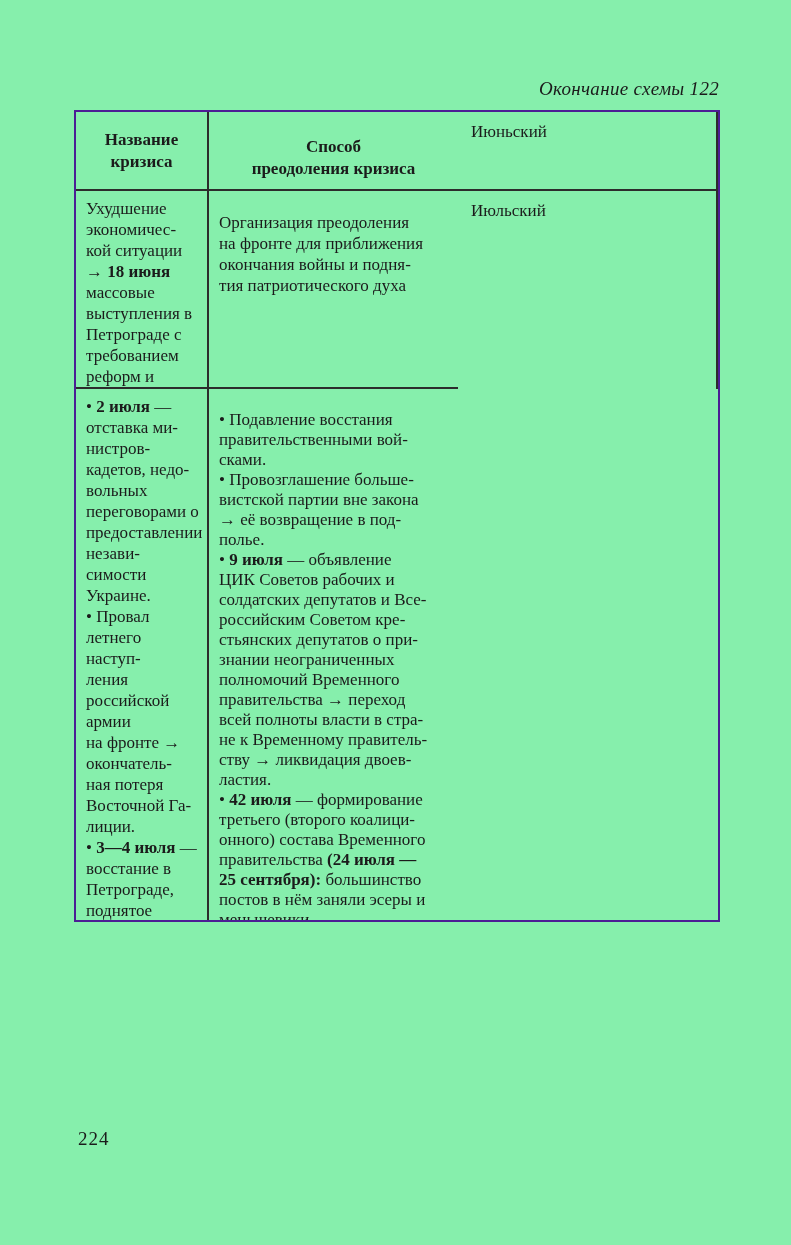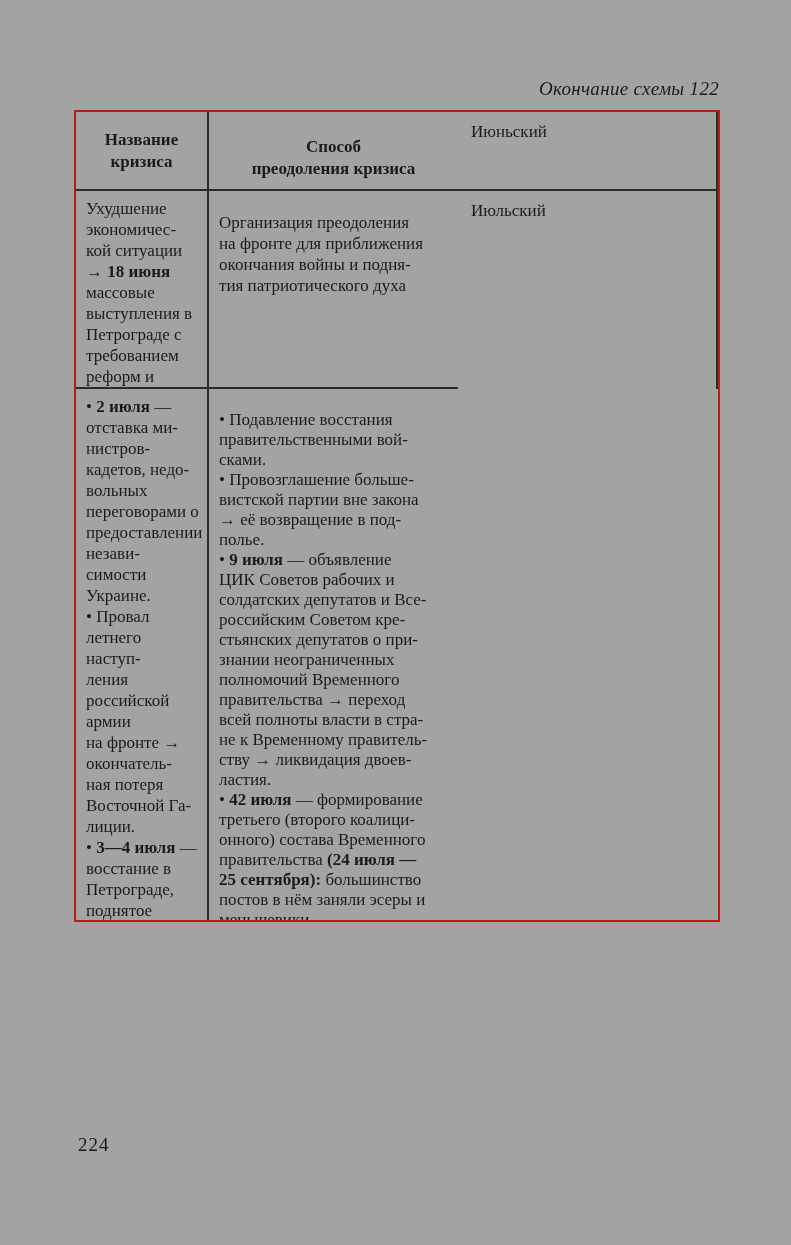--- a/index.html
+++ b/index.html
@@ -4,42 +4,42 @@
 <style>
   html, body {
     margin: 0;
     padding: 0;
     background: #e8e8e8;
   }
   .page {
     position: relative;
     width: 791px;
     height: 1245px;
-    background: #a3a3a3;
+    background: #86efac;
     font-family: "Liberation Serif", "DejaVu Serif", serif;
     color: #1b1b1b;
     overflow: hidden;
   }
   .running-title {
     position: absolute;
     top: 78px;
     right: 72px;
     font-style: italic;
     font-size: 19px;
     letter-spacing: 0.3px;
     white-space: nowrap;
   }
   .scheme-table {
     position: absolute;
     left: 74px;
     top: 110px;
     width: 646px;
     height: 812px;
     box-sizing: border-box;
-    border: 2px solid #b91c1c;
+    border: 2px solid #4c1d95;
     display: grid;
     grid-template-columns: 133px 249px 1fr;
     grid-template-rows: 79px 198px 1fr;
   }
   .cell {
     box-sizing: border-box;
     border-right: 2px solid #2c2c2c;
     border-bottom: 2px solid #2c2c2c;
     overflow: hidden;
   }
@@ -71,21 +71,20 @@
     line-height: 21px;
   }
   .cell-text.tight { line-height: 20px; }
   .b { font-weight: bold; }
   .page-number {
     position: absolute;
     left: 78px;
     top: 1128px;
     font-size: 19px;
     letter-spacing: 1px;
-    margin-top: 6px;
   }
 </style>
 </head>
 <body>
 
 <div class="page">
 
   <div class="running-title">Окончание схемы 122</div>
 
   <div class="scheme-table">

